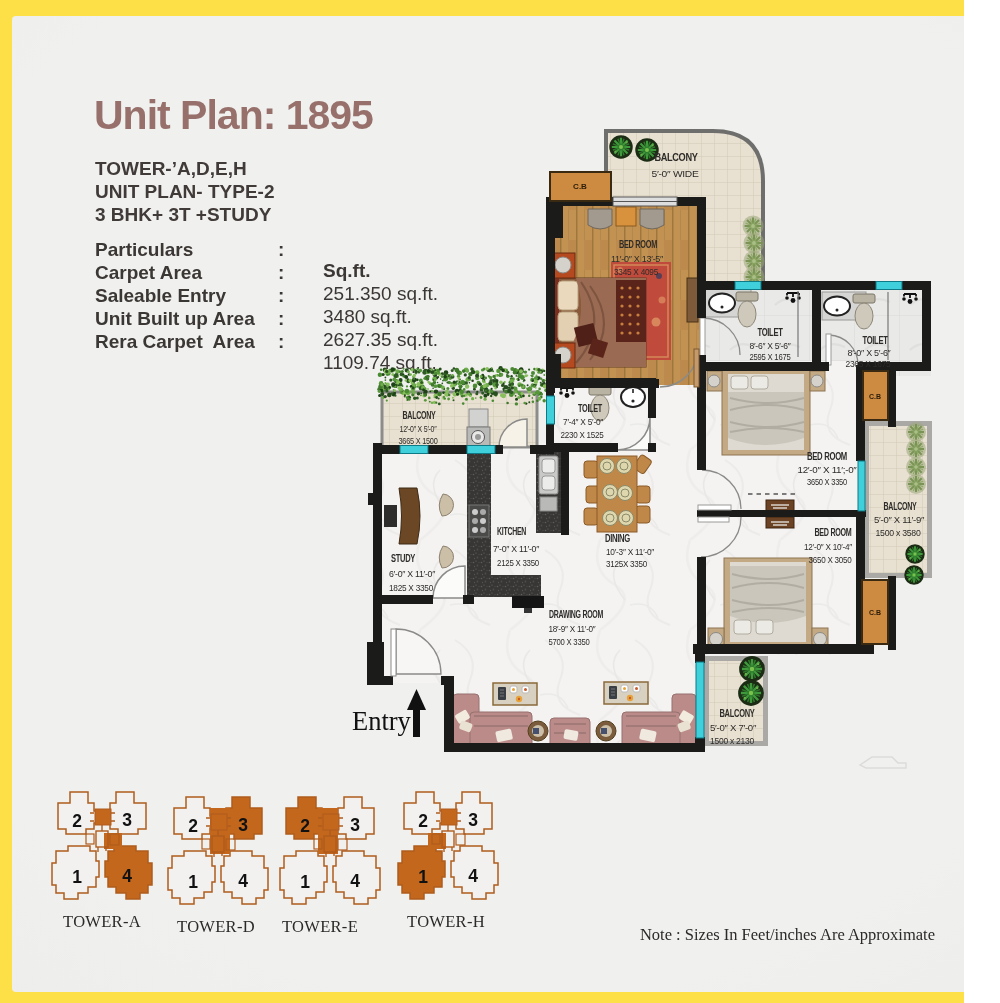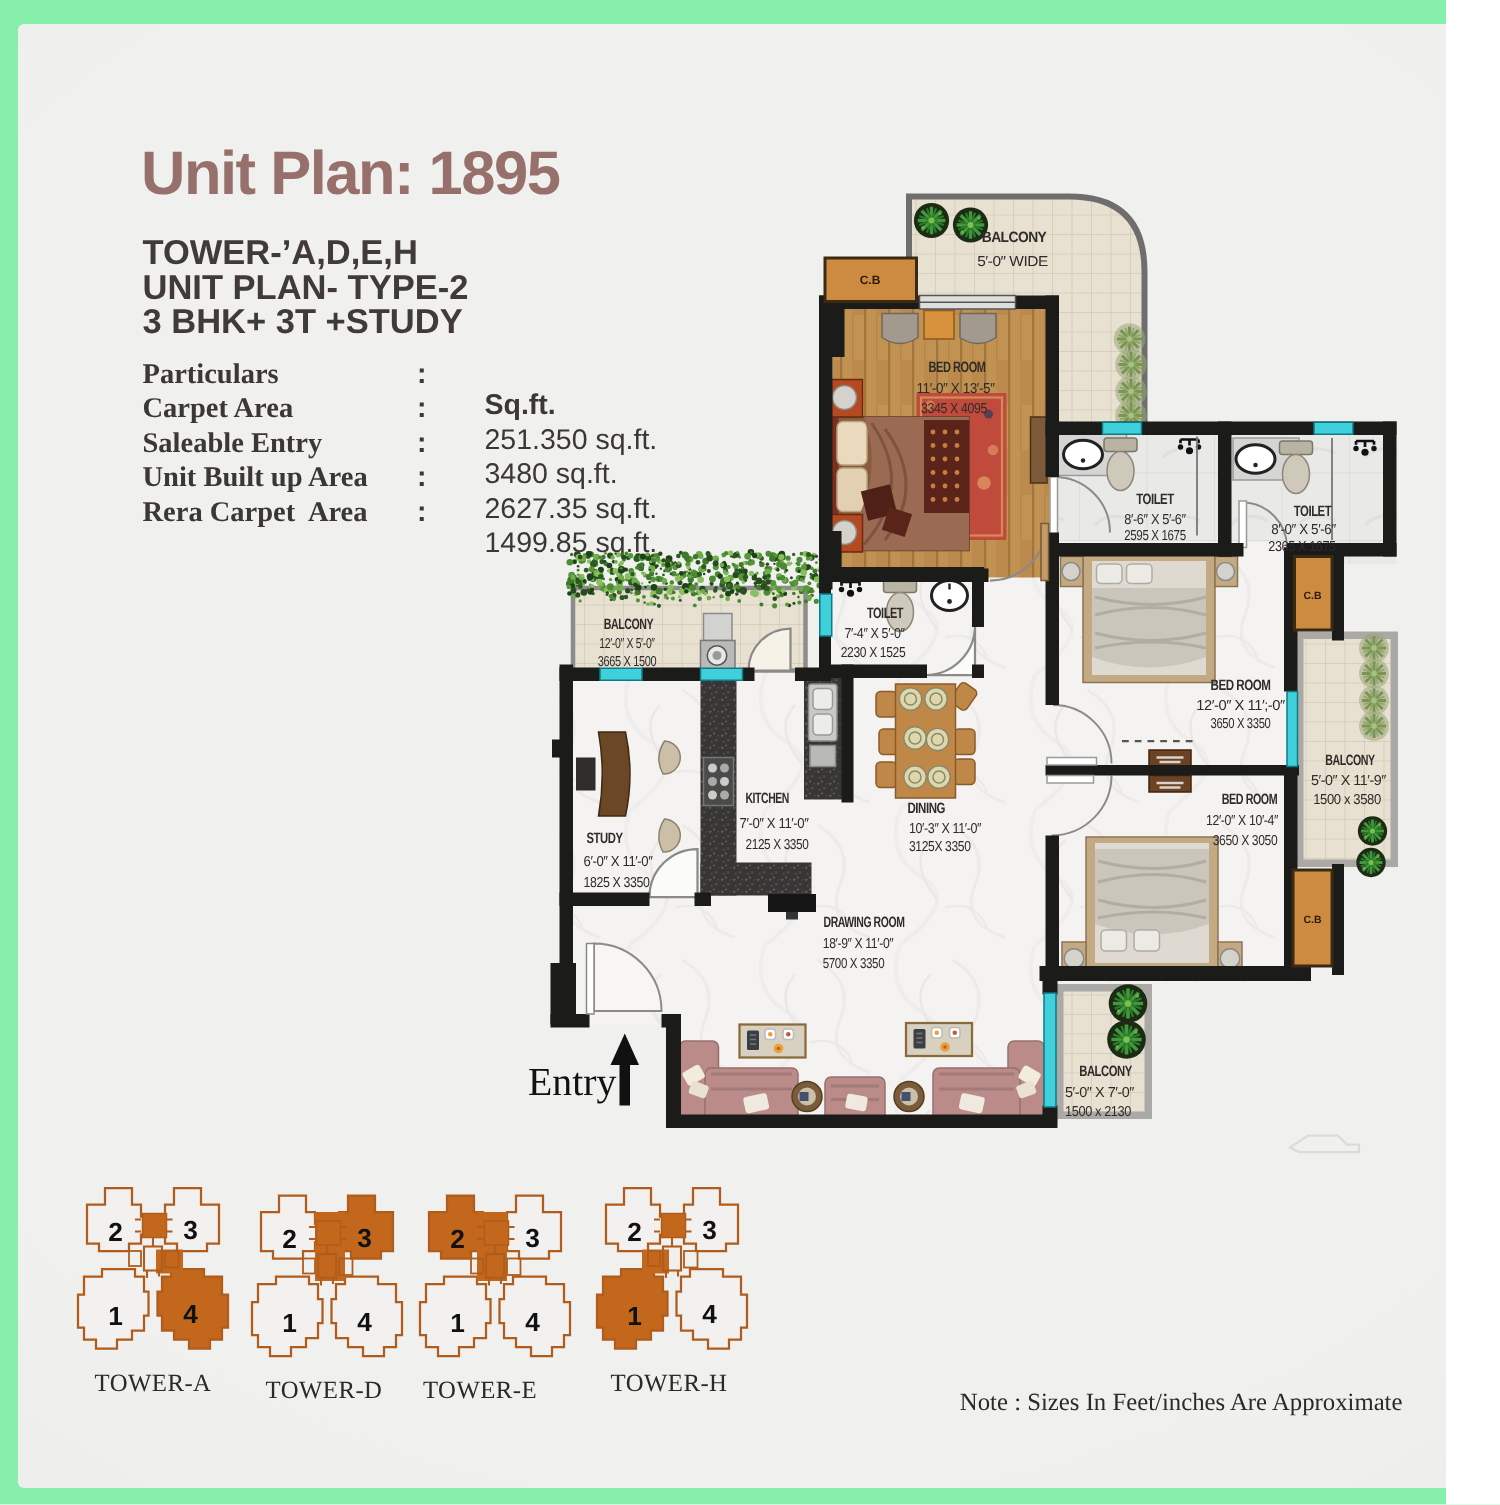--- a/index.html
+++ b/index.html
@@ -1,25 +1,25 @@
 <!DOCTYPE html>
 <html><head>
 <meta charset="utf-8">
 <style>
   html,body{margin:0;padding:0;background:#fff;}
-  #page{position:relative;width:964px;height:1003px;background:#86efac;overflow:hidden;
+  #page{position:relative;width:964px;height:1003px;background:#fde047;overflow:hidden;
         font-family:"Liberation Sans",sans-serif;}
   #card{position:absolute;left:12px;top:16px;width:976px;height:976px;
         background:radial-gradient(ellipse 120% 100% at 50% 45%, #f0f0ef 55%, #e9e8e7 100%);
         border-radius:4px;}
   .ttl{position:absolute;left:94px;top:92px;font-size:41px;font-weight:bold;color:#97706b;letter-spacing:-1px;}
-  .hdr{position:absolute;left:95px;top:157px;font-size:23px;font-weight:bold;color:#403a38;line-height:23px;white-space:pre;}
+  .hdr{position:absolute;left:95px;top:157px;font-size:19px;font-weight:bold;color:#403a38;line-height:23px;white-space:pre;}
   .tbl{position:absolute;left:95px;top:238px;width:420px;font-size:19px;color:#3b3734;line-height:23px;white-space:nowrap;}
   .tbl .r{display:block;position:relative;height:23px;}
-  .tbl .l{position:absolute;left:0;font-weight:bold;font-family:Liberation Serif, serif;}
+  .tbl .l{position:absolute;left:0;font-weight:bold;}
   .tbl .c{position:absolute;left:183px;font-weight:bold;}
   .tbl .v{position:absolute;left:228px;margin-top:21px;}
   .tbl .b{font-weight:bold;}
   svg{position:absolute;left:0;top:0;}
   text{font-family:"Liberation Sans",sans-serif;}
   .rn{font-size:10px;font-weight:bold;fill:#2e2c29;letter-spacing:-0.4px;}
   .rd{font-size:9.6px;fill:#2e2c29;letter-spacing:-0.3px;}
   .twr{font-family:"Liberation Serif",serif;font-size:16.5px;fill:#2b2a28;letter-spacing:0.3px;}
   .num{font-size:17.5px;font-weight:bold;fill:#111;}
 </style>
@@ -52,21 +52,21 @@
         <span class="v">3480 sq.ft.</span>
       </span>
     <span class="r">
         <span class="l">Unit Built up Area</span>
         <span class="c">:</span>
         <span class="v">2627.35 sq.ft.</span>
       </span>
     <span class="r">
         <span class="l">Rera Carpet&nbsp; Area</span>
         <span class="c">:</span>
-        <span class="v">1499.85 sq.ft.</span>
+        <span class="v">1109.74 sq.ft.</span>
       </span>
   </div>
 
   <svg width="1000" height="1003" viewBox="0 0 1000 1003">
     <defs>
       <pattern id="marble" width="90" height="90" patternUnits="userSpaceOnUse">
         <rect width="90" height="90" fill="#f4f3f2"></rect>
         <path d="M5,10 Q30,25 20,50 T40,85" stroke="#ecebe9" stroke-width="2" fill="none"></path>
         <path d="M60,0 Q50,30 75,45 T60,90" stroke="#eeedeb" stroke-width="2.5" fill="none"></path>
         <path d="M80,20 Q65,35 85,60" stroke="#e9e8e6" stroke-width="1.5" fill="none"></path>

